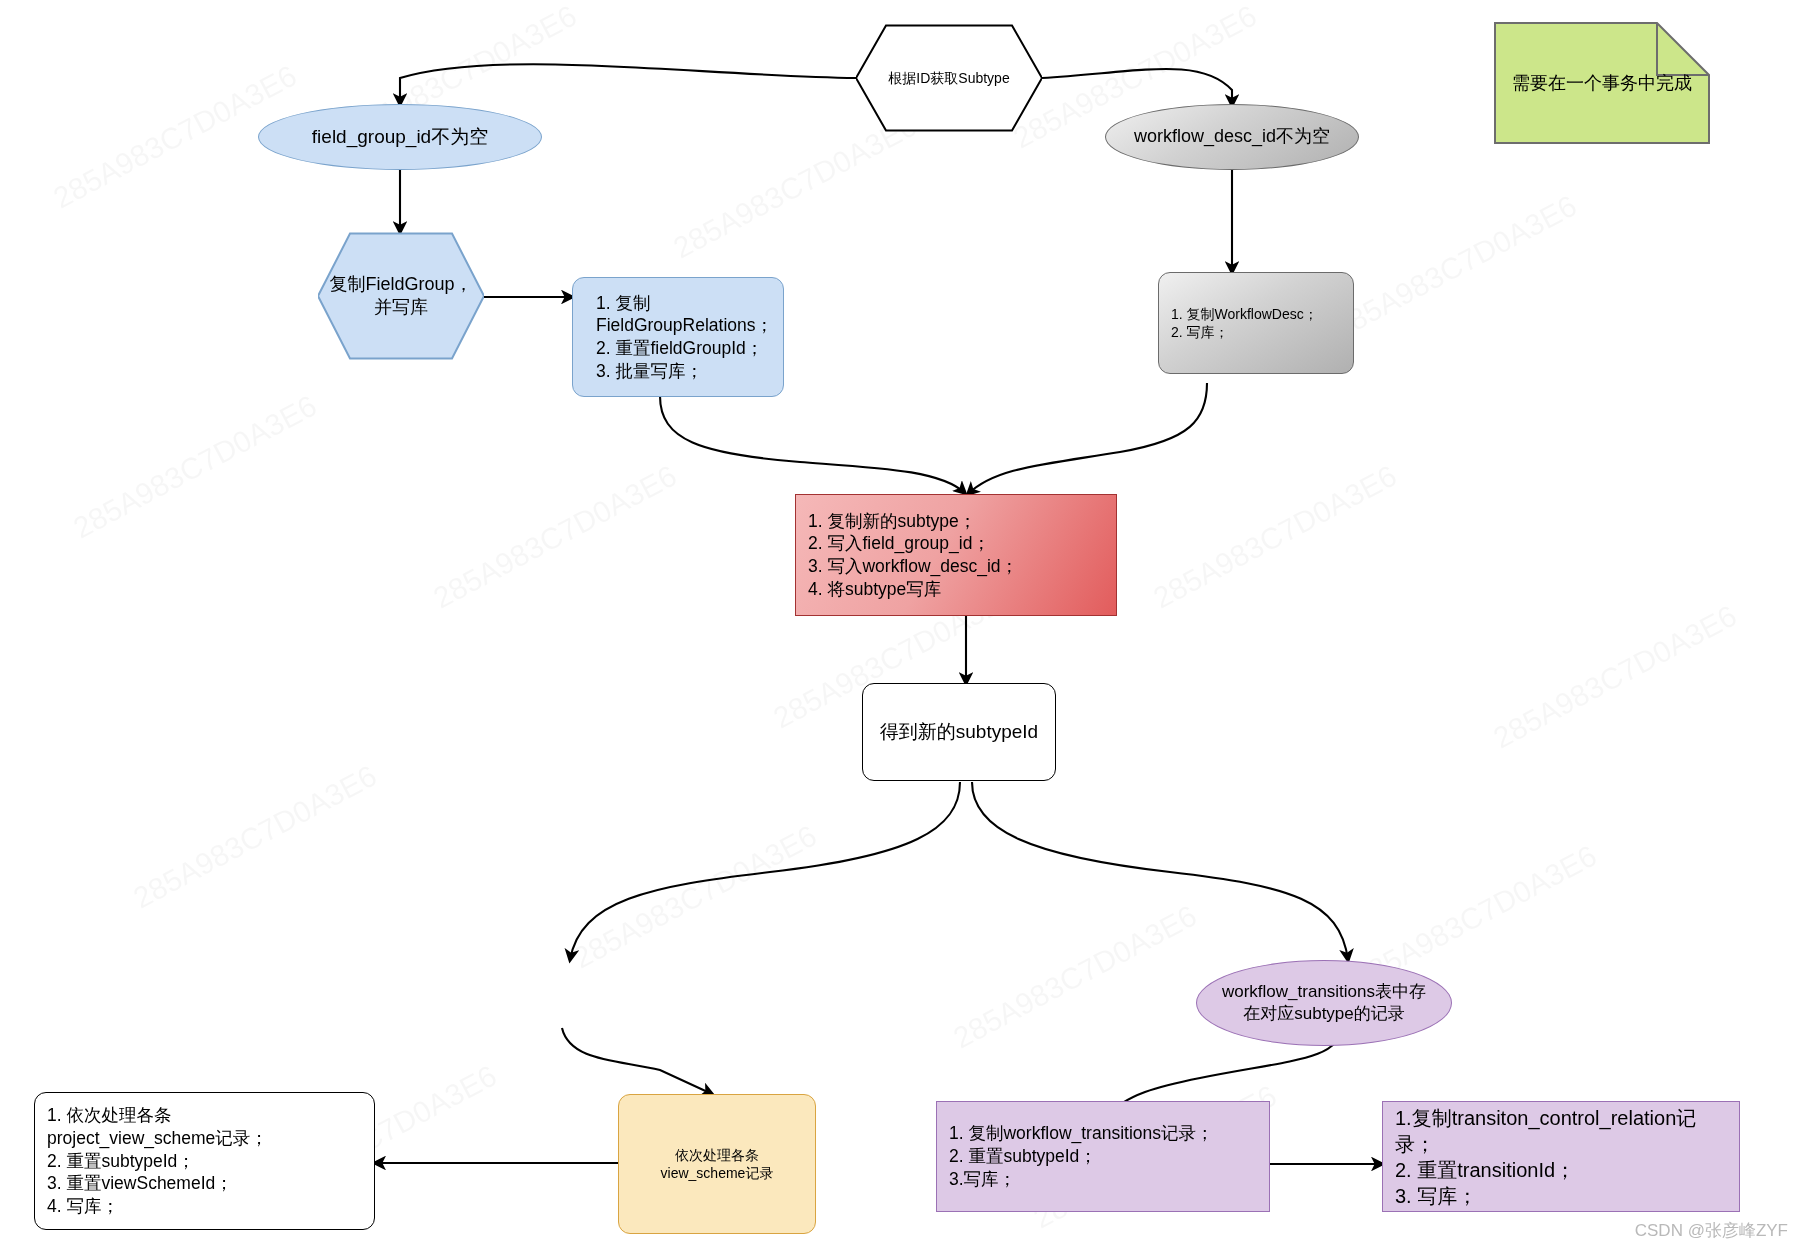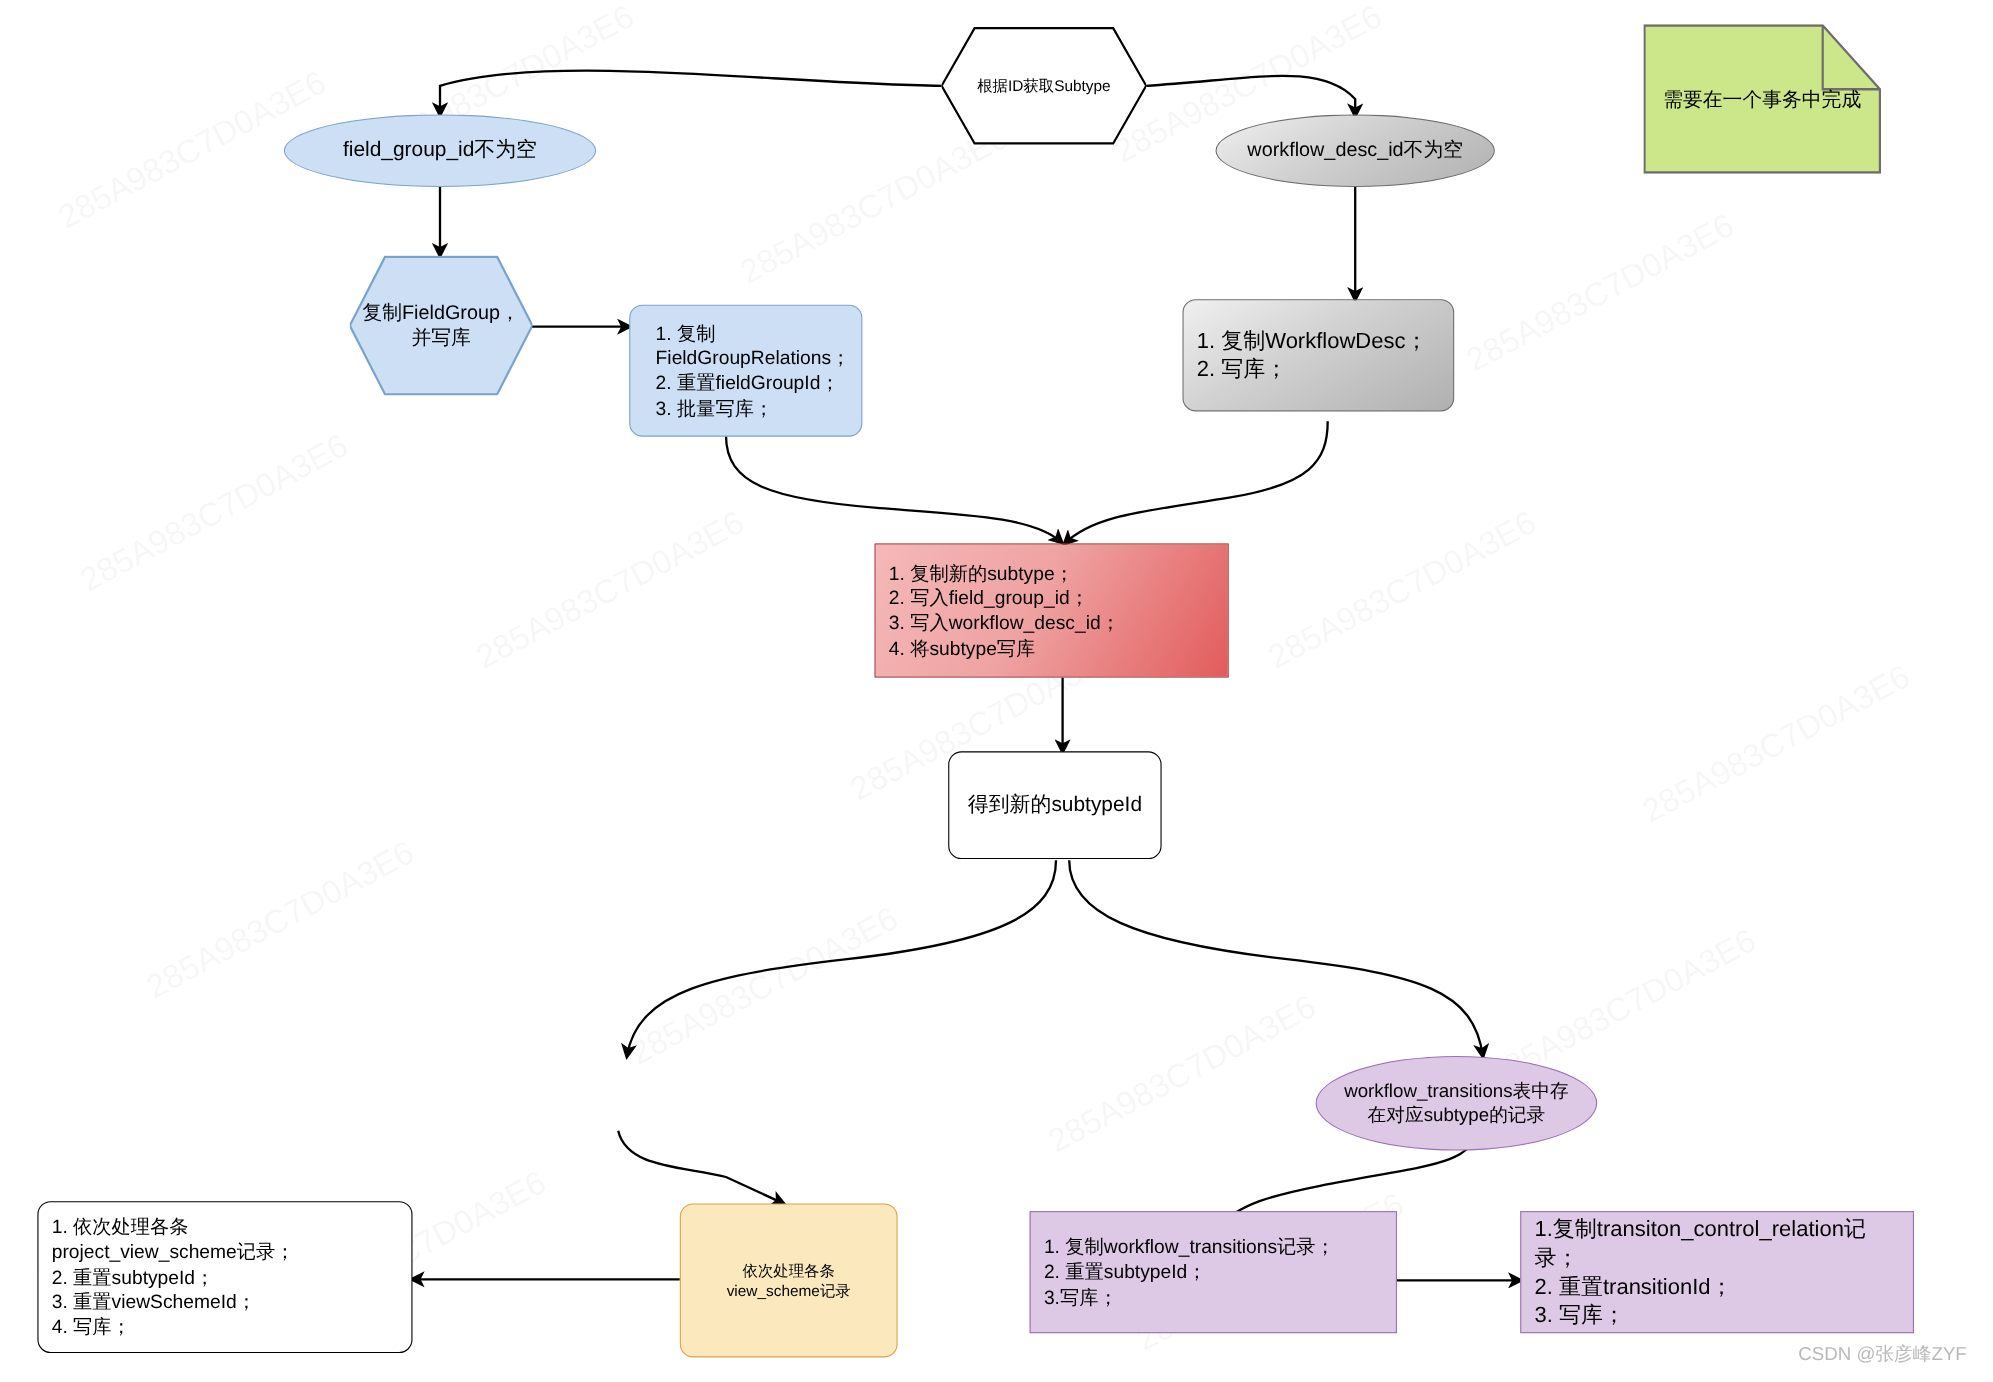--- a/index.html
+++ b/index.html
@@ -189,21 +189,21 @@
 并写库</span>
   </div>
 
   <div class="node rrect fill-blue text-left pad-l" style="left:572px; top:277px; width:212px; height:120px; font-size:17.5px;padding-left:23px;">
     <span class="lbl">1. 复制
 FieldGroupRelations；
 2. 重置fieldGroupId；
 3. 批量写库；</span>
   </div>
 
-  <div class="node rrect fill-gray text-left pad-l" style="left:1075px; top:272px; width:247px; height:102px; font-size:20px;">
+  <div class="node rrect fill-gray text-left pad-l" style="left:1158px; top:272px; width:196px; height:102px; font-size:14px;">
     <span class="lbl">1. 复制WorkflowDesc；
 2. 写库；</span>
   </div>
 
   <div class="node rect fill-red text-left pad-l" style="left:795px; top:494px; width:322px; height:122px; font-size:17.5px;">
     <span class="lbl">1. 复制新的subtype；
 2. 写入field_group_id；
 3. 写入workflow_desc_id；
 4. 将subtype写库</span>
   </div>
@@ -236,21 +236,21 @@
 2. 重置subtypeId；
 3.写库；</span>
   </div>
 
   <div class="node rect fill-purple text-left pad-l" style="left:1382px; top:1101px; width:358px; height:111px; font-size:20px;justify-content:flex-end;">
     <span class="lbl">1.复制transiton_control_relation记录；
 2. 重置transitionId；
 3. 写库；</span>
   </div>
 
-  <div class="sticky" style="left:1494px; top:22px; width:216px; height:136px;text-decoration:underline;">
+  <div class="sticky" style="left:1494px; top:22px; width:216px; height:122px;text-decoration:underline;">
     <svg class="notebody" viewBox="0 0 216 122" preserveAspectRatio="none">
       <path d="M 1,1 L 163,1 L 215,53 L 215,121 L 1,121 Z" fill="#cce68a" stroke="#6d6d6d" stroke-width="2"></path>
       <path d="M 163,1 L 163,53 L 215,53" fill="none" stroke="#6d6d6d" stroke-width="2"></path>
     </svg>
     <div class="notetext">需要在一个事务中完成</div>
   </div>
 
   <div class="watermark-credit" style="right:24px; bottom:14px;">CSDN @张彦峰ZYF</div>
 
 </div>

